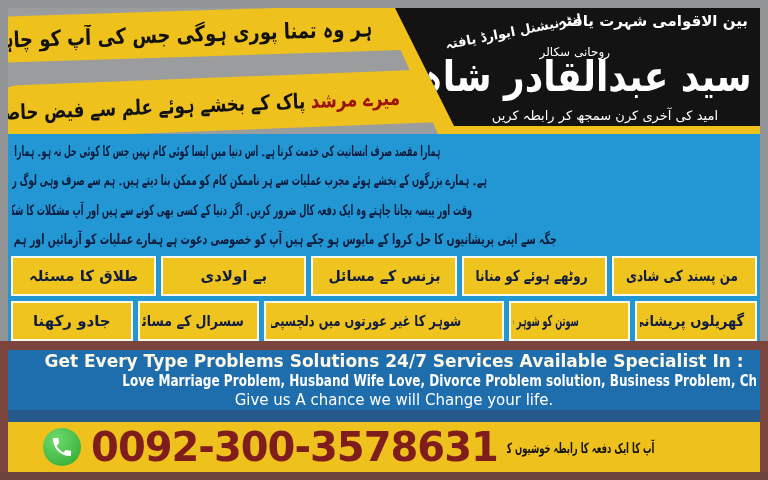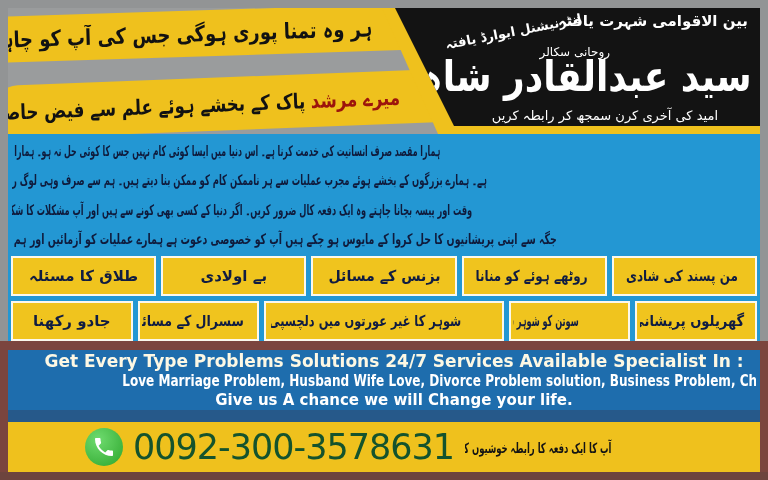--- a/index.html
+++ b/index.html
@@ -55,29 +55,29 @@
   }
   .svc-box.wide{flex:2 1 0;}
   .svc-box .fitwrap{width:96%;text-align:center;}
   .svc-box .fit{font-size:15px;font-weight:bold;color:#101c42;}
   
   .maroon-strip{flex:none;height:9px;background:#7b453e;margin:0 -8px;}
   .english-band{flex:none;height:60px;background:#1e6dad;display:flex;flex-direction:column;justify-content:center;text-align:center;padding-left:20px;}
   .english-band .fitwrap{width:99%;margin:0 auto;text-align:center;}
   .eng1{font-size:17px;font-weight:bold;color:#fdf8e4;}
   .eng2{font-size:15px;font-weight:bold;color:#ffffff;}
-  .eng3{font-size:15px;font-weight:bold;color:#ffffff;text-align:right;}
+  .eng3{font-size:15px;font-weight:normal;color:#ffffff;text-align:right;}
   .navy-strip{flex:none;height:12px;background:#26598a;}
   .contact-band{flex:none;height:50px;background:#efc11d;display:flex;align-items:center;justify-content:center;gap:10px;}
   .wa-icon{flex:none;width:38px;height:38px;border-radius:50%;
     background:radial-gradient(circle at 35% 30%,#6fdb6f,#2ca62c);
     display:flex;align-items:center;justify-content:center;}
   .wa-icon svg{width:24px;height:24px;fill:#fff;}
   .phone-wrap{max-width:468px;text-align:center;}
-  .phone-wrap .fit{font-size:35px;font-weight:normal;letter-spacing:-1px;color:#14532d;line-height:1;}
+  .phone-wrap .fit{font-size:40px;font-weight:bold;letter-spacing:-1px;color:#7f1d1d;line-height:1;}
   .note-wrap{max-width:218px;text-align:center;}
   .note-wrap .fit{font-size:14px;font-weight:bold;color:#141414;}
   .bottom-frame{position:absolute;left:0;bottom:0;width:768px;height:8px;background:#6d443e;}
   .side-frame{position:absolute;width:8px;bottom:0;height:138px;background:#7b453e;}
   .side-frame.left{left:0;} .side-frame.right{right:0;}
   
   .fitwrap{overflow:hidden;white-space:nowrap;}
   .fit{display:inline-block;white-space:nowrap;transform-origin:center center;}
 </style>
 </head>

